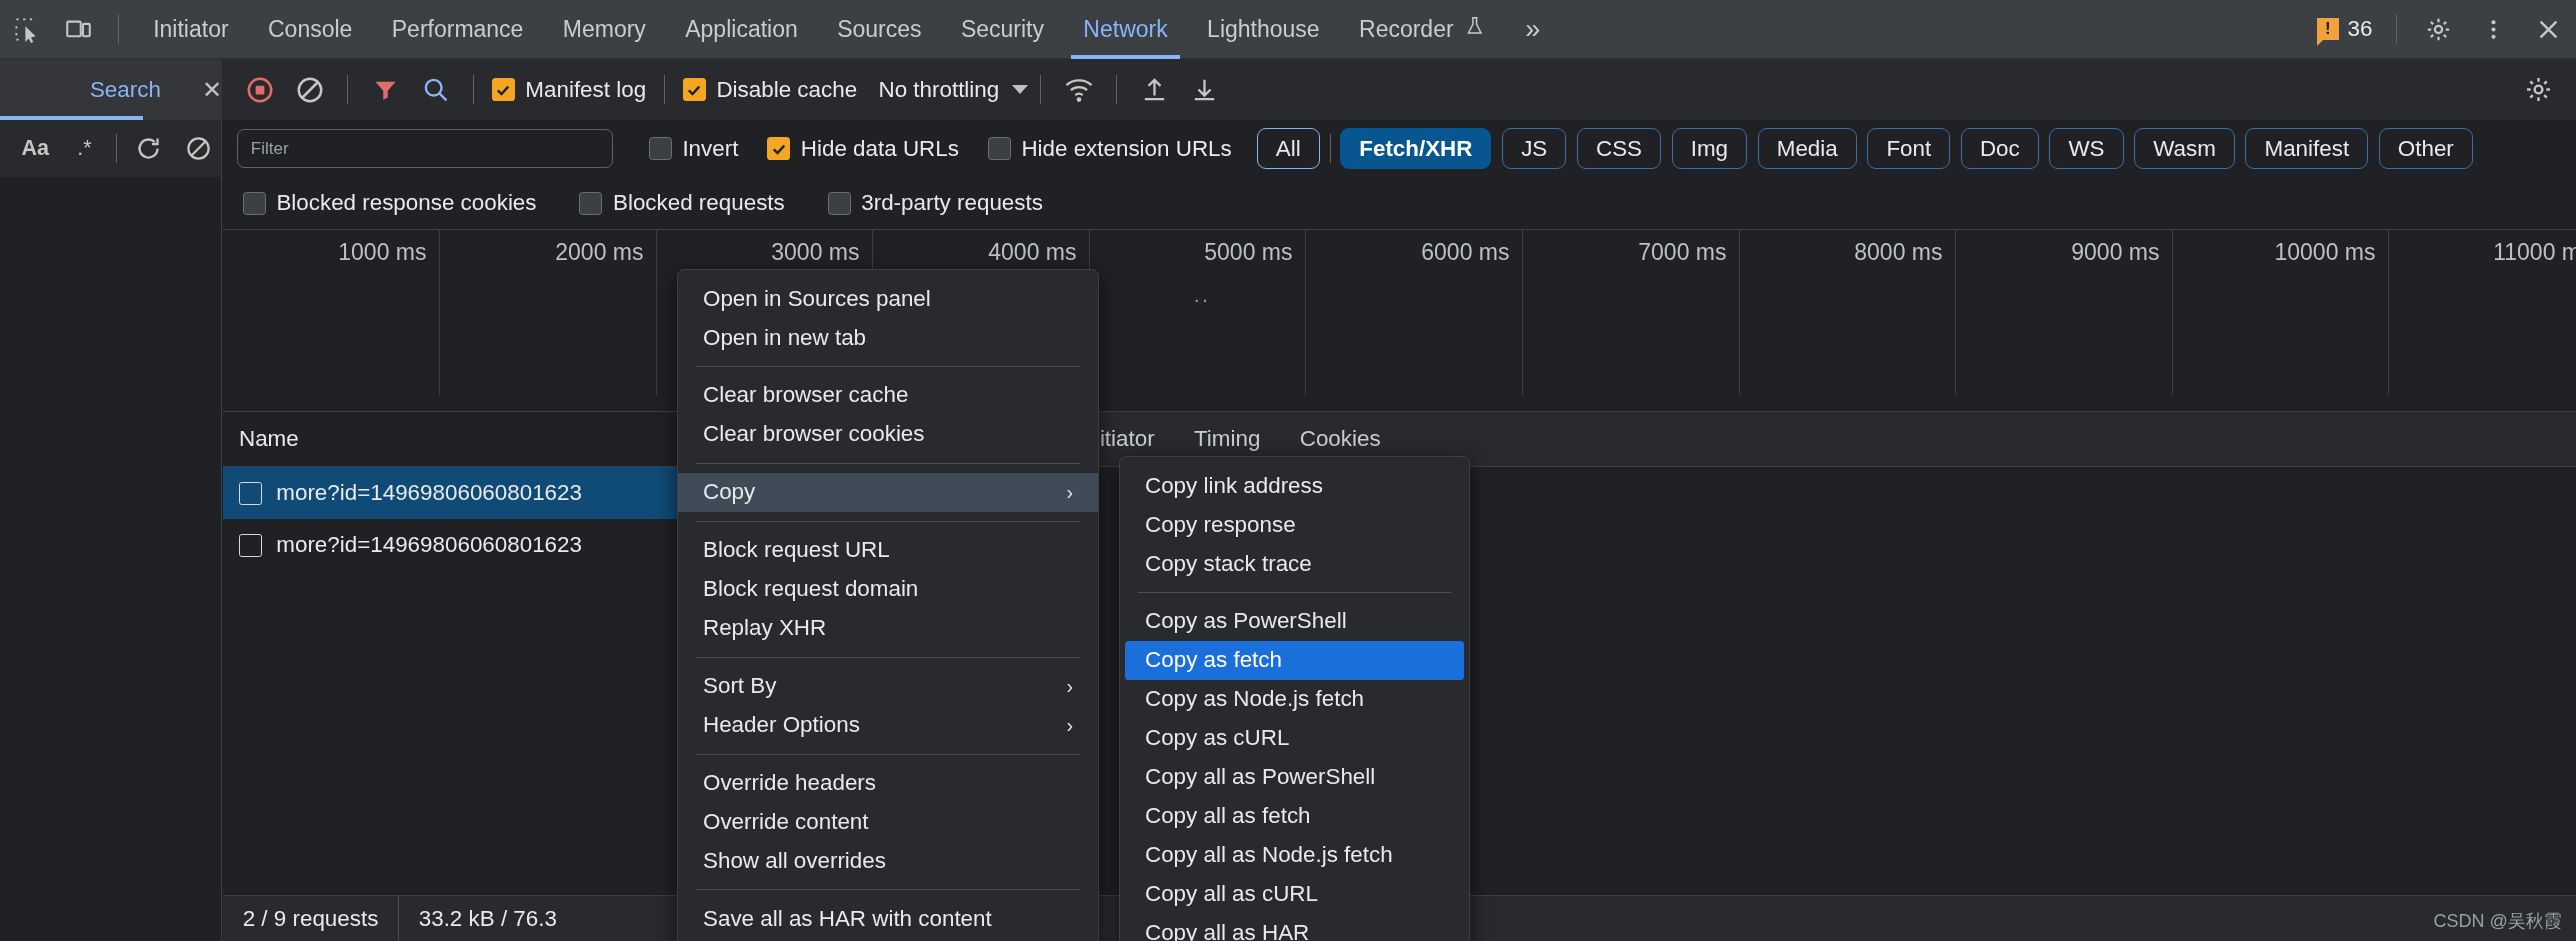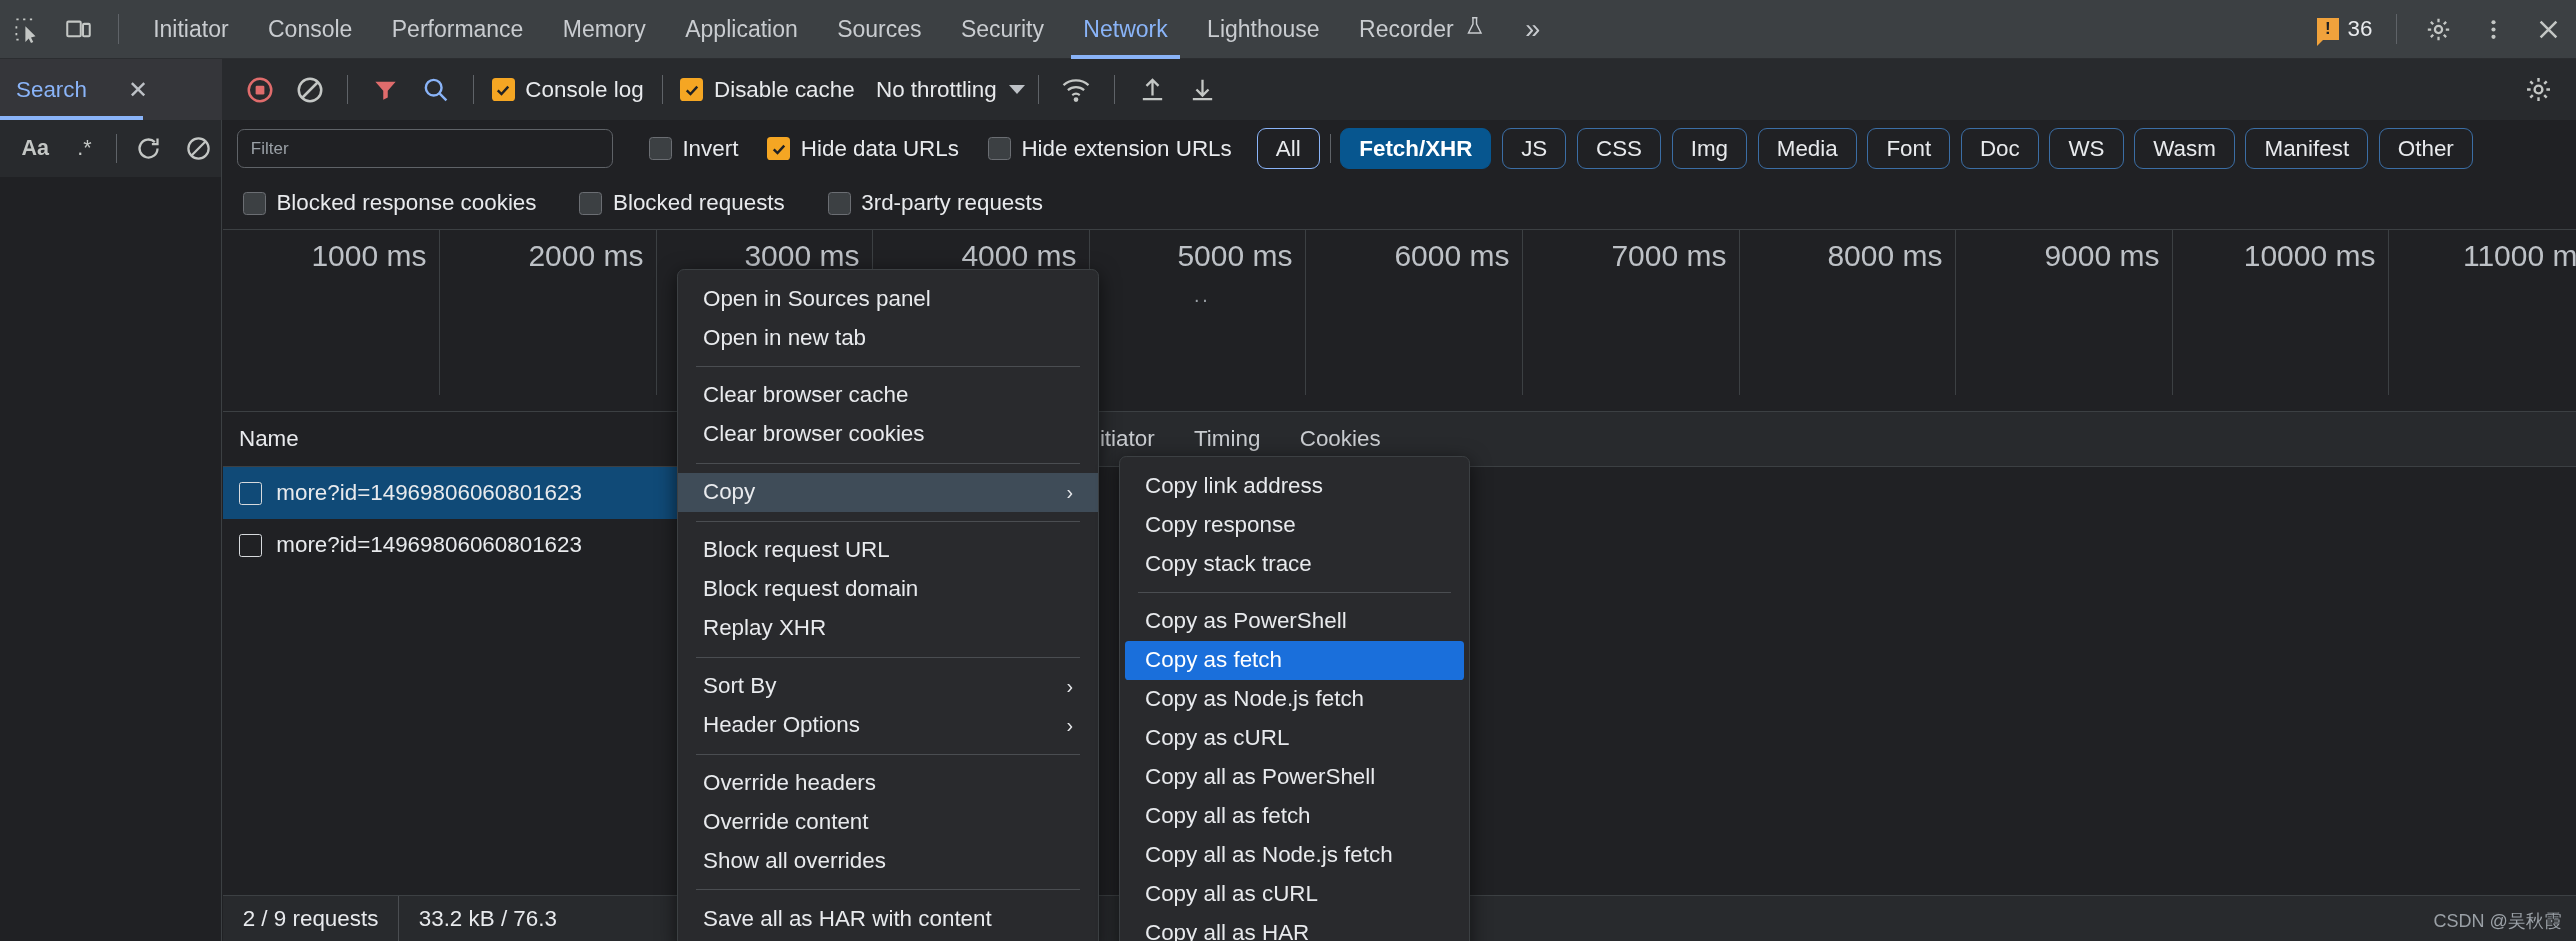--- a/index.html
+++ b/index.html
@@ -35,21 +35,21 @@
     width:21.5px;height:21.5px;background:#f0a23c;color:#202124;font-size:17px;font-weight:bold;
     display:flex;align-items:center;justify-content:center; position:relative;
   }
   .warn-sq::after{ content:""; position:absolute; left:0; bottom:-6.3px; border-left:6.3px solid #f0a23c; border-bottom:6.3px solid transparent;}
   .tb-right{ width:55px;height:59px;display:flex;align-items:center;justify-content:center;color:#c4c7c5;cursor:pointer;}
 
   
   #row2{ position:absolute; left:0; top:59px; width:2576px; height:61px; }
   #searchtab{
     position:absolute; left:0; top:0; width:222px; height:61px; background:#35363a;
-    display:flex; align-items:center; padding-left:16px; gap:16px;
+    display:flex; align-items:center; padding-left:16px; gap:16px;justify-content:flex-end;
   }
   #searchtab .st-label{ font-size:22.4px; color:#8ab4f8; }
   #searchtab .st-close{ font-size:24px; color:#bdc1c6; cursor:pointer; margin-left:25px;}
   #searchtab::after{ content:""; position:absolute; left:0; bottom:0; width:143px; height:3.6px; background:#8ab4f8;}
   #nettoolbar{
     position:absolute; left:222px; top:0; right:0; height:61px; background:#282a2d;
     display:flex; align-items:center; padding:0 12.5px; gap:0;
   }
   .nt-btn{ width:50px;height:50px;display:flex;align-items:center;justify-content:center;cursor:pointer;}
   .vsep{ width:0.9px; height:29px; background:#5f6368; margin:0 12.5px; }
@@ -97,21 +97,21 @@
     display:flex; align-items:center; padding:0 14.3px; gap:32px;
   }
 
   
   #timeline{
     position:absolute; left:223px; top:229px; right:0; height:183px; background:#202124;
     border-top:0.9px solid #3c4043; border-bottom:0.9px solid #3c4043;
   }
   .tl-cell{
     position:absolute; top:0; bottom:16px; border-right:0.9px solid #3c4043;
-    color:#bdc1c6; font-size:30px; text-align:right; padding:9px 12.5px 0 0;
+    color:#bdc1c6; font-size:23px; text-align:right; padding:9px 12.5px 0 0;
   }
   #tl-dots{ position:absolute; left:971px; top:54px; color:#9aa0a6; font-size:19.7px; letter-spacing:2.7px;}
 
   
   #reqpanel{
     position:absolute; left:223px; top:412px; width:564px; bottom:47px; background:#202124;
     border-right:0.9px solid #3c4043;
   }
   #reqhead{ height:55px; display:flex;align-items:center;padding-left:16px;font-size:22.4px;color:#e8eaed;border-bottom:0.9px solid #3c4043;}
   .reqrow{
@@ -254,21 +254,21 @@
         </svg>
     </div>
     <div class="vsep"></div>
 
     <div class="chk-wrap">
       <span class="chk">
         <svg viewBox="0 0 24 24" fill="none" stroke="#202124" stroke-width="3.2">
             <path d="M5 12.5l5 5 9-10"></path>
           </svg>
       </span>
-      <span class="chk-lbl">Console log</span>
+      <span class="chk-lbl">Manifest log</span>
     </div>
     <div class="vsep"></div>
     <div class="chk-wrap">
       <span class="chk">
         <svg viewBox="0 0 24 24" fill="none" stroke="#202124" stroke-width="3.2">
             <path d="M5 12.5l5 5 9-10"></path>
           </svg>
       </span>
       <span class="chk-lbl">Disable cache</span>
     </div>

